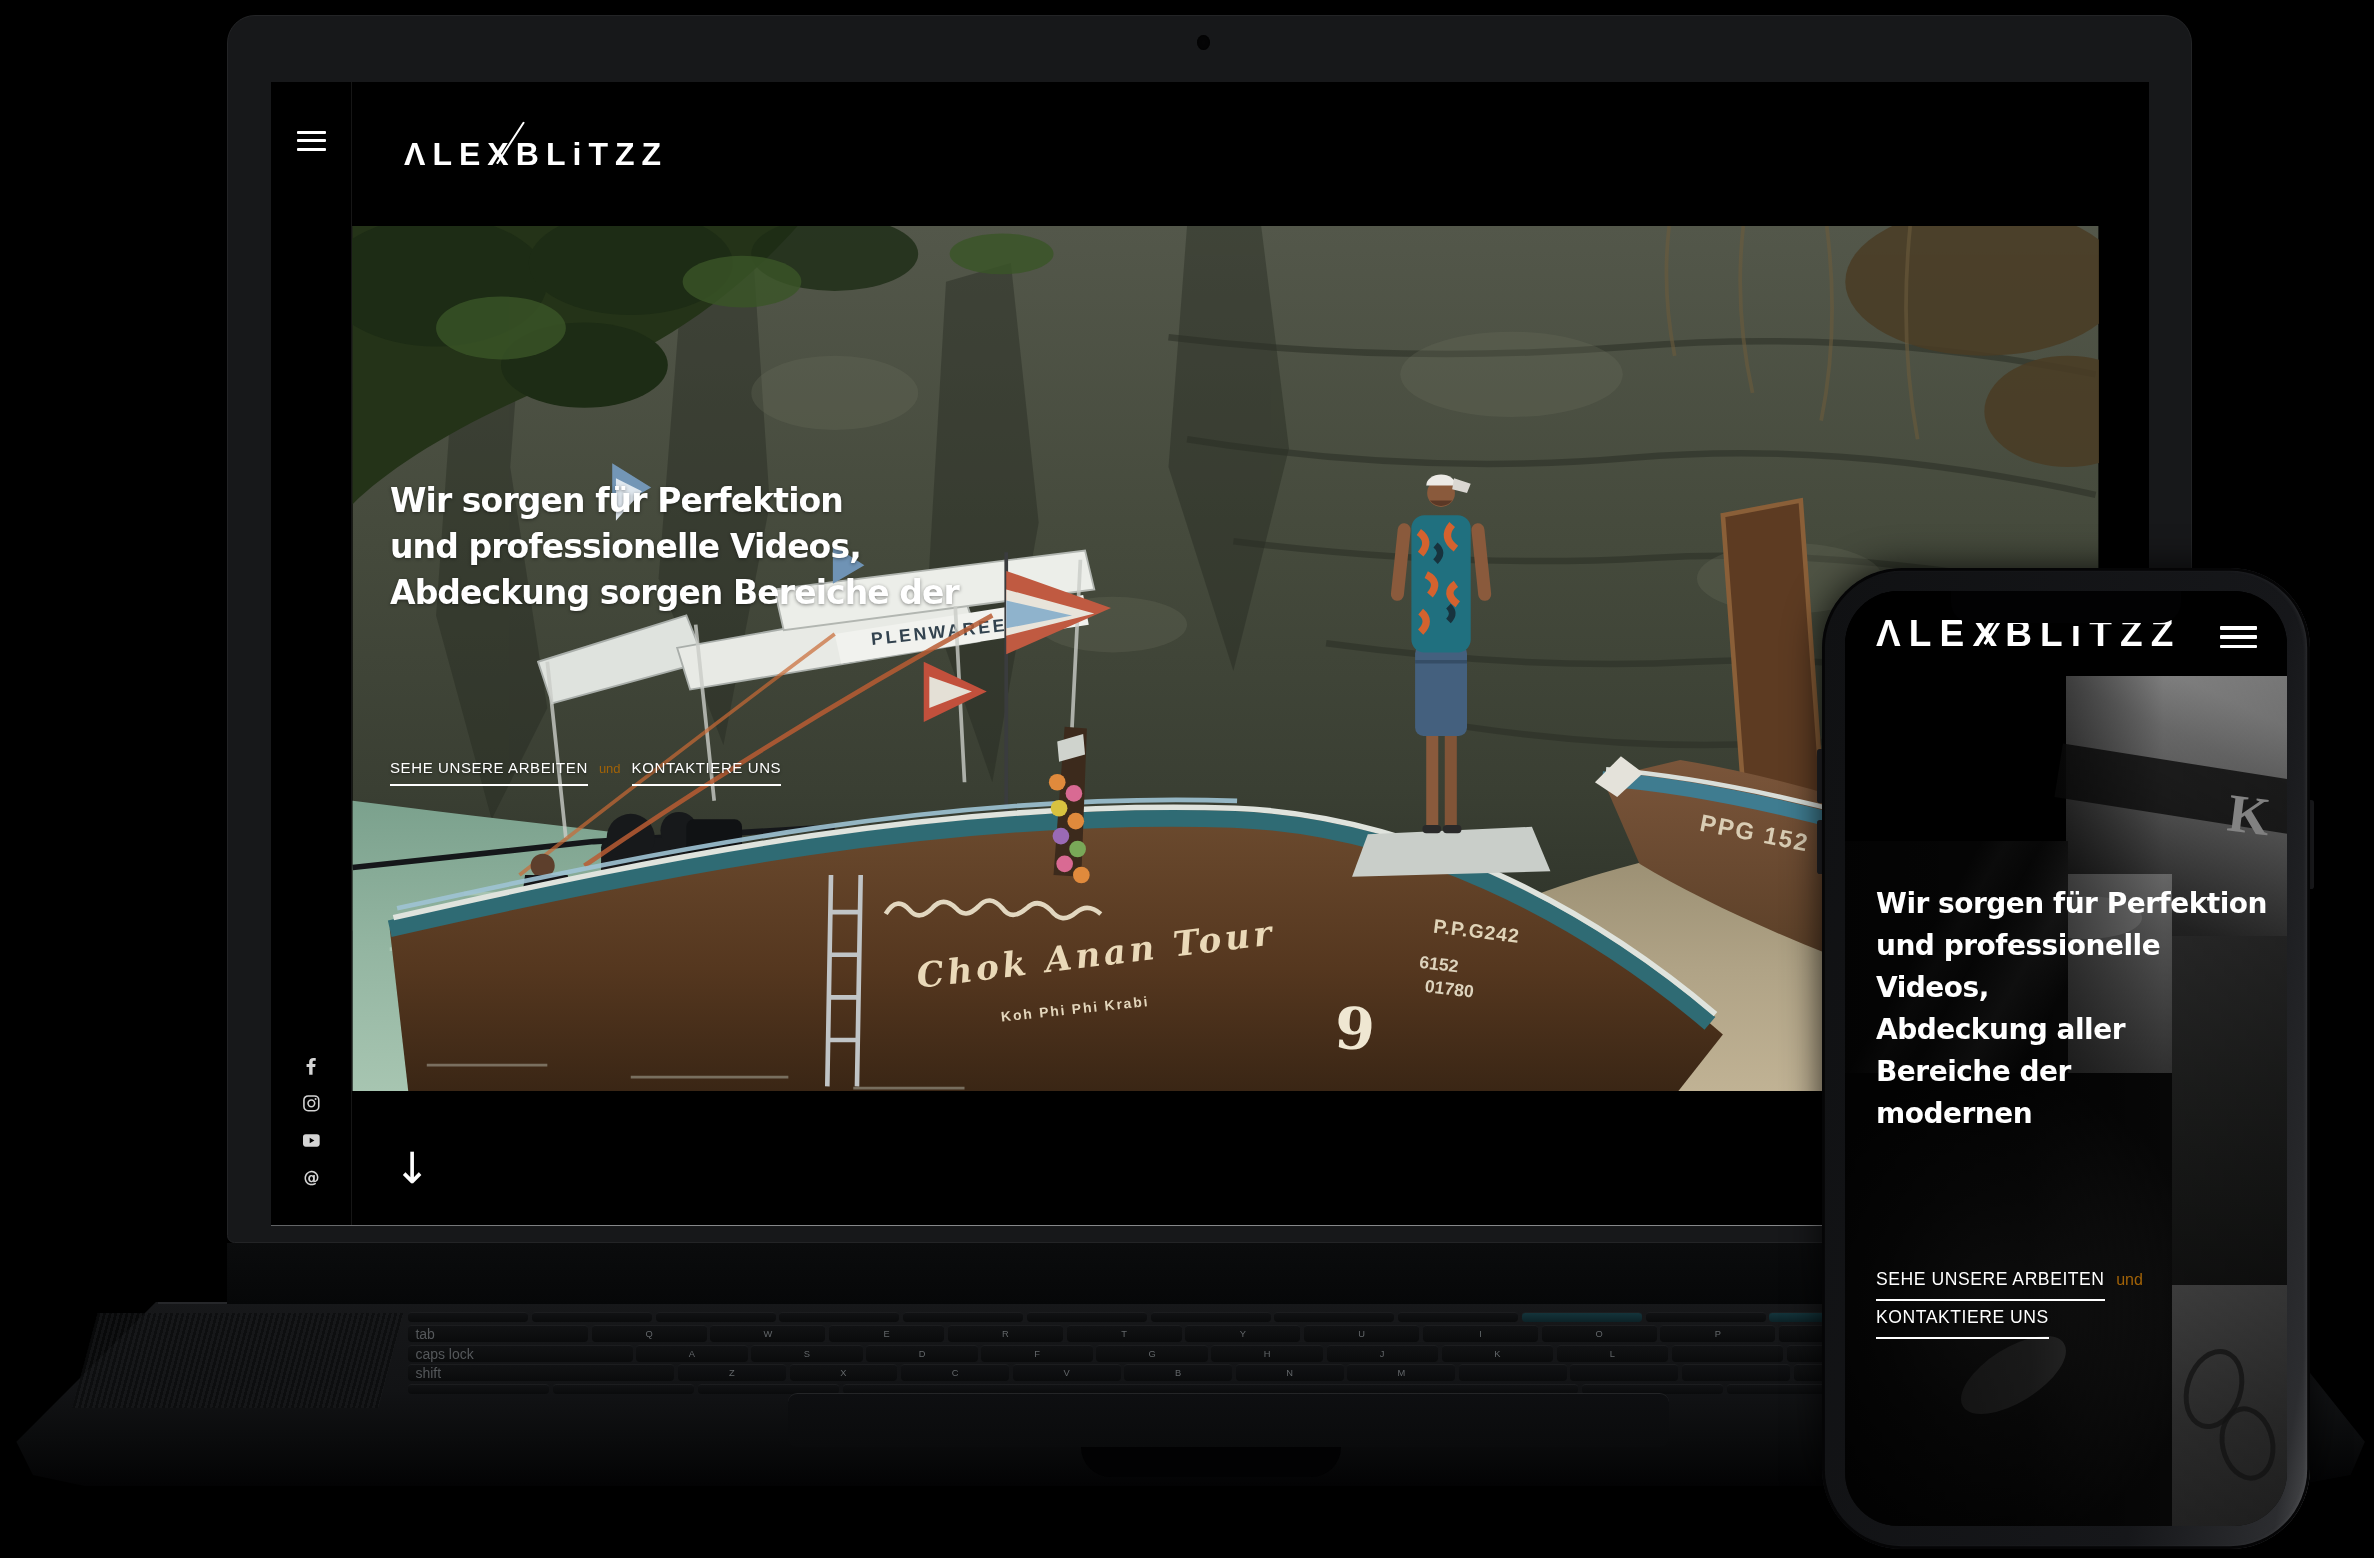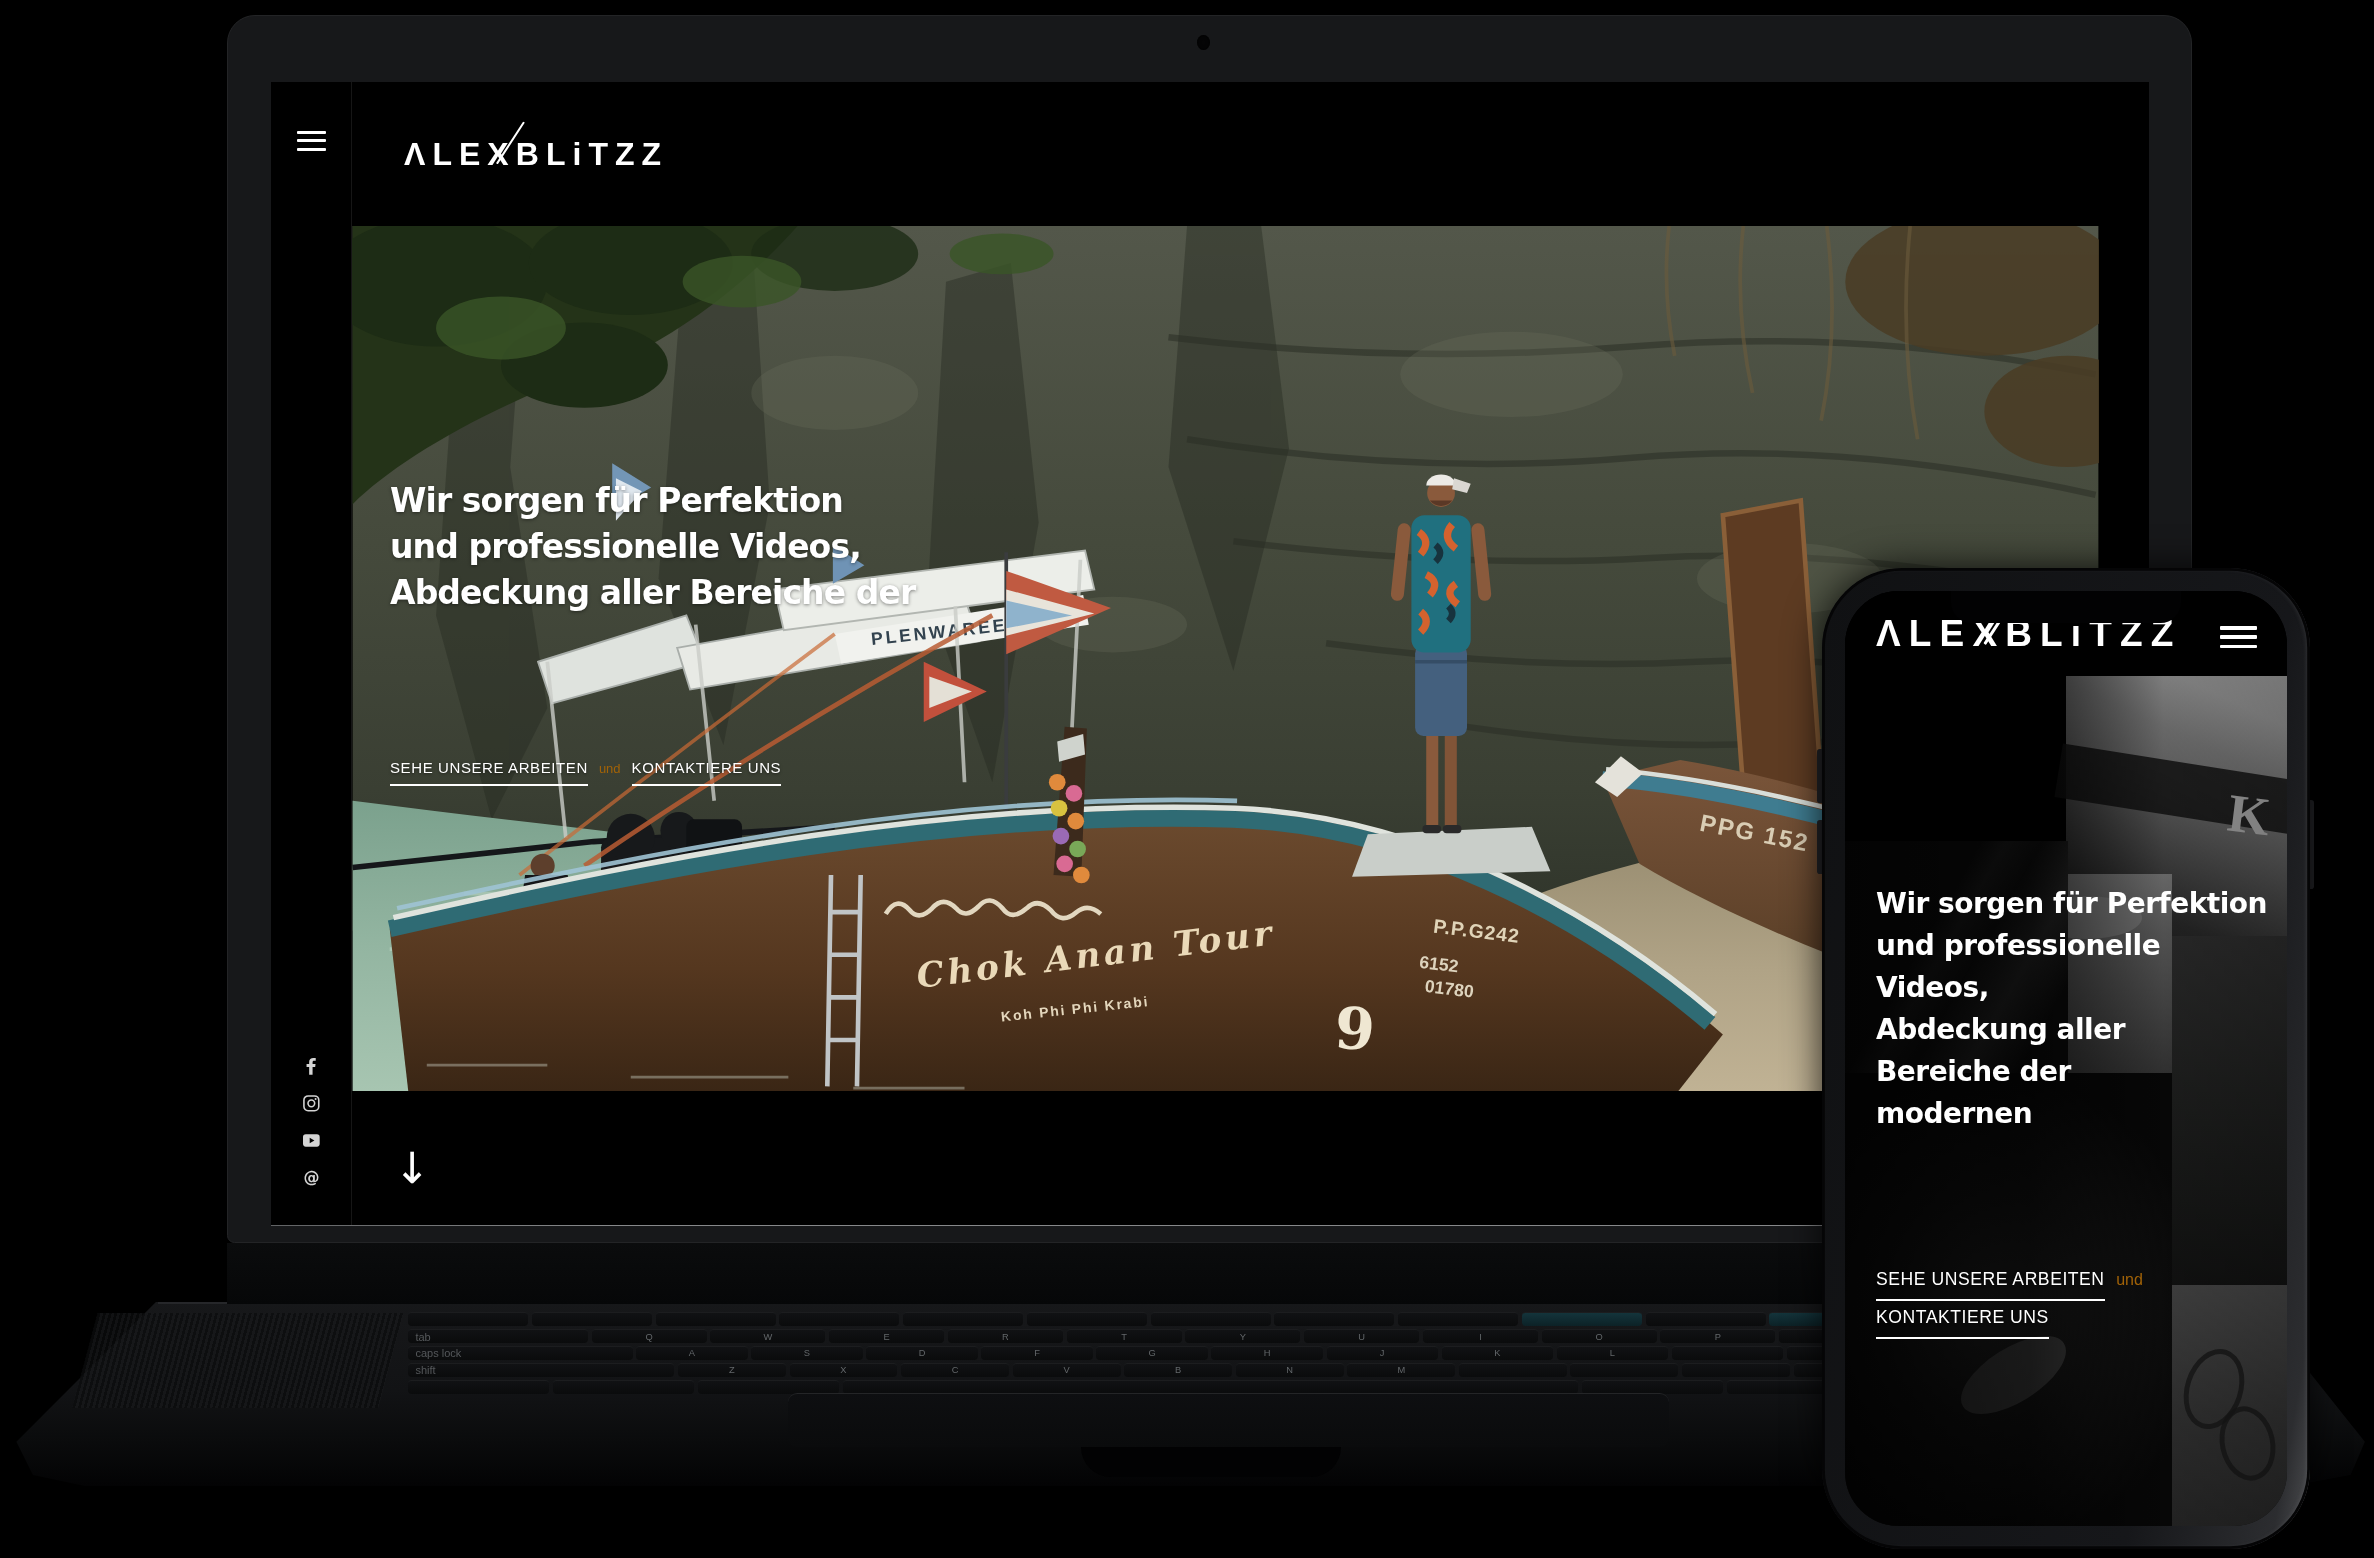--- a/index.html
+++ b/index.html
@@ -22,21 +22,21 @@
   .base-top-edge{left:158px;top:1302px;width:2106px;height:1.9px;background:#2b2c2e;opacity:.8;}
   .speaker-grille{top:1313px;width:306px;height:95px;opacity:.75;
     background:repeating-linear-gradient(90deg,#0b0c0d 0 2.8px,#17181a 2.8px 5.6px);}
   .grille-left{left:85px;transform:skewX(-15deg);}
   .grille-right{left:1985px;transform:skewX(15deg);}
   .keyboard{left:408px;top:1312px;width:1605px;height:82px;display:flex;flex-direction:column;gap:2.8px;}
   .kb-row{display:flex;gap:3.7px;flex:1;}
   .key{background:linear-gradient(180deg,#111214,#0a0b0c);border-radius:3.7px;color:#63676a;
     font-size:9.3px;display:flex;align-items:center;justify-content:center;overflow:hidden;
     border-top:0.9px solid #1c1d1f;box-sizing:border-box;white-space:nowrap;}
-  .key.mod{justify-content:flex-start;padding-left:7.4px;font-size:11px;color:#55585b;}
+  .key.mod{justify-content:flex-start;padding-left:7.4px;font-size:14px;color:#55585b;}
   .key.accent{background:linear-gradient(180deg,#14343b,#0c2227);color:#2f7e8e;}
   .touchpad{left:788px;top:1393px;width:881px;height:54px;border-radius:9.3px;
     background:linear-gradient(180deg,#0e0f11,#0a0b0c);border-top:0.9px solid #242527;box-sizing:border-box;}
   .front-notch{left:1081px;top:1447px;width:260px;height:30px;background:#020203;
     border-radius:0 0 46px 46px;}
 
   
   .site-sidebar{left:0;top:0;width:81px;height:1143px;background:#000;border-right:0.9px solid #161616;box-sizing:border-box;}
   .hamburger{display:flex;flex-direction:column;gap:5.6px;cursor:pointer;}
   .hamburger span{display:block;background:#fff;height:2.8px;border-radius:0.9px;}
@@ -430,21 +430,21 @@
           <path d="M80 905 h130"></path>
             <path d="M300 918 h170"></path>
             <path d="M540 930 h120"></path>
         </g>
       </svg>
     </div>
 
     <div class="abs headline">
       <div>Wir sorgen für Perfektion</div>
       <div>und professionelle Videos,</div>
-      <div>Abdeckung aller Bereiche der</div>
+      <div>Abdeckung sorgen Bereiche der</div>
     </div>
 
     <div class="abs links-row">
       <span class="hero-link">SEHE UNSERE ARBEITEN</span>
       <span class="link-connector">und</span>
       <span class="hero-link">KONTAKTIERE UNS</span>
     </div>
 
     <div class="abs scroll-arrow">↓</div>
   </div>

